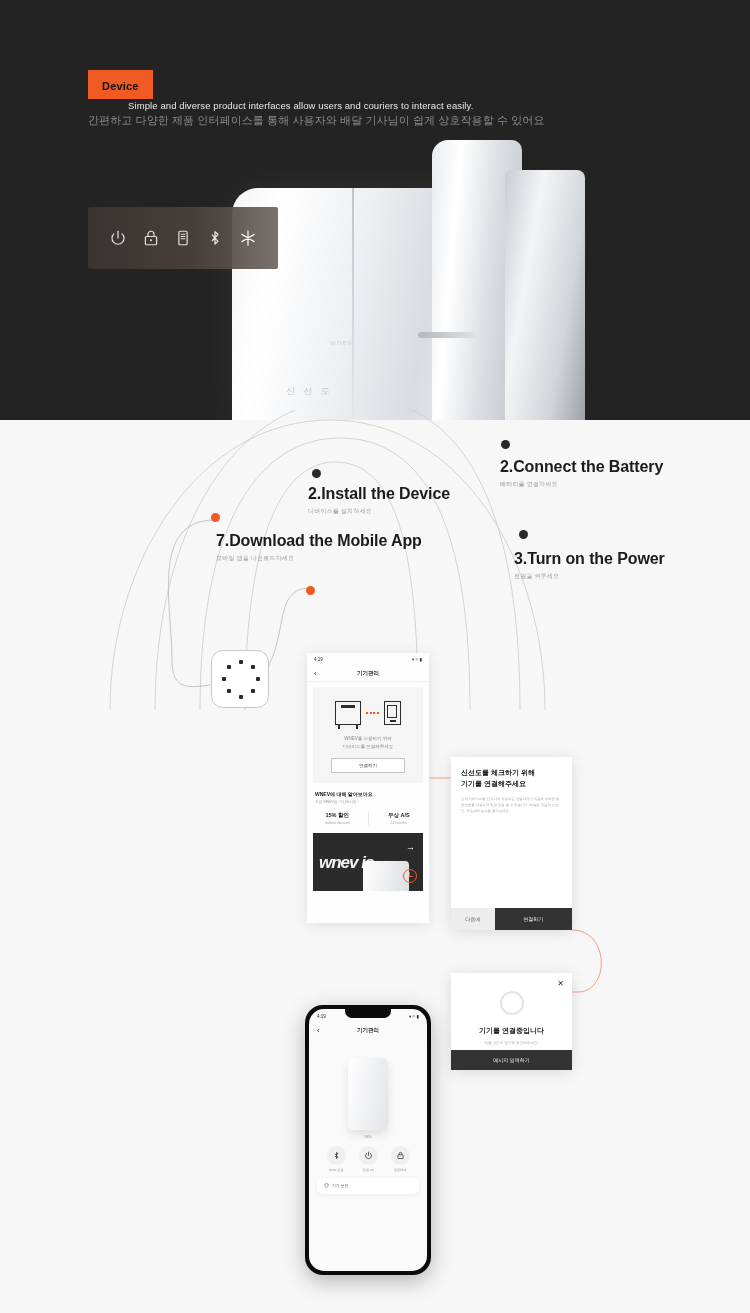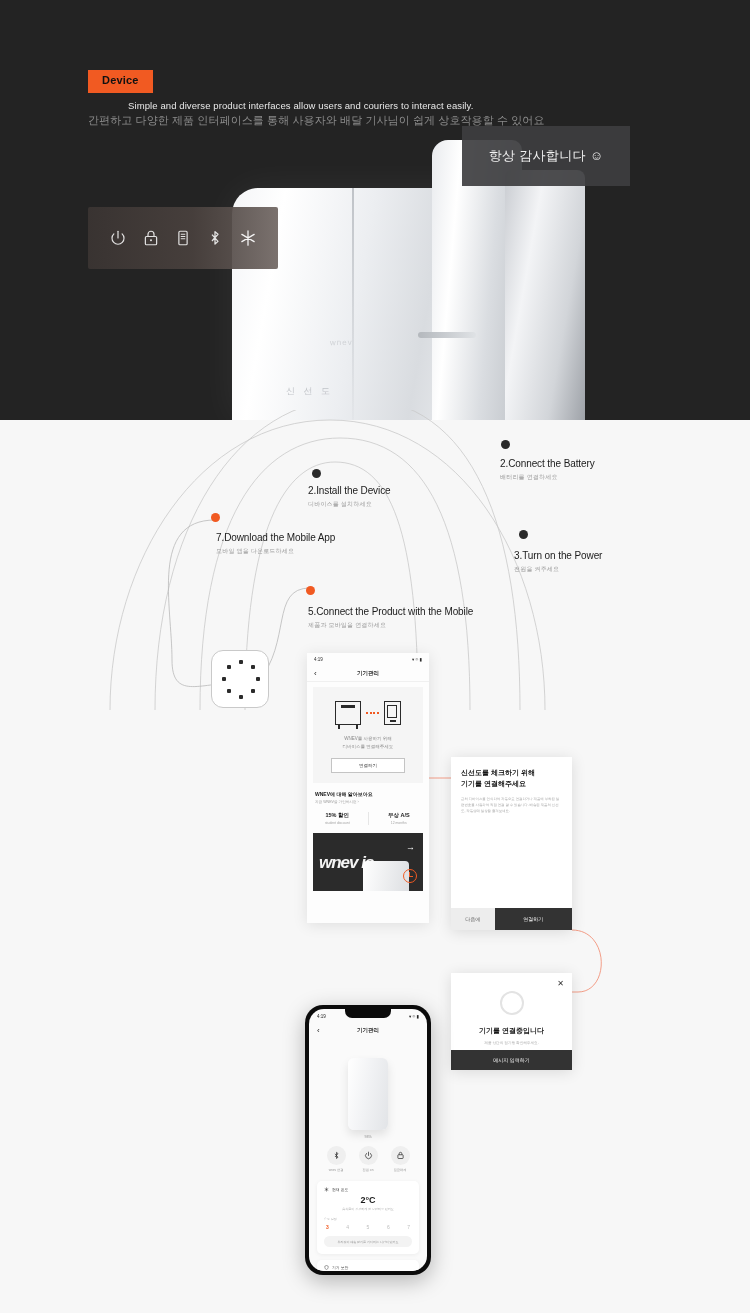--- a/index.html
+++ b/index.html
@@ -14,21 +14,21 @@
 
   
   .hero {
     position: absolute; left: 0; top: 0; width: 750px; height: 420px;
     background: #232323; overflow: hidden;
   }
   .badge {
     position: absolute; left: 88px; top: 70px;
     background: #f15a22; color: #111;
     font-size: 11px; font-weight: bold; letter-spacing: .2px;
-    padding: 4px 14px 7px 14px;
+    padding: 10px 14px 7px 14px;
   }
   .hero-en {
     position: absolute; left: 88px; top: 100px;
     color: #e8e8e8; font-size: 9.5px; letter-spacing: .1px; white-space: nowrap; margin-left: 40px;
   }
   .hero-kr {
     position: absolute; left: 88px; top: 113px;
     color: #8c8c8c; font-size: 11px; letter-spacing: .1px; white-space: nowrap;
   }
 
@@ -82,21 +82,21 @@
     position: absolute; left: 462px; top: 126px; width: 168px; height: 60px;
     background: rgba(62,62,64,.92);
     display:flex; align-items:center; justify-content:center;
     color:#f2f2f2; font-size: 13px; letter-spacing:.3px;
   }
 
   
   .flow { position: absolute; left:0; top: 410px; width: 750px; height: 300px; }
   .flow svg { position:absolute; left:0; top:0; }
   .step { position: absolute; }
-  .step .t { font-size: 10px; color: #1b1b1b; font-weight: 400; white-space: nowrap; letter-spacing:-.1px;}
+  .step .t { font-size: 16px; color: #1b1b1b; font-weight: 700; white-space: nowrap; letter-spacing:-.1px;}
   .step .s { font-size: 6px; color: #9b9b9b; margin-top: 4px; white-space: nowrap; letter-spacing:.2px;}
   .dot { position:absolute; width: 9px; height: 9px; border-radius: 50%; background: #2a2a2a; }
   .dot.orange { background: #f15a22; }
 
   
   .loader-node {
     position:absolute; left: 211px; top: 650px; width: 58px; height: 58px;
     border: 1px solid #c9c9c9; border-radius: 12px; background:#fff;
   }
   .loader-node .d { position:absolute; width:4px; height:4px; background:#2b2b2b; border-radius:1px;}
@@ -264,23 +264,20 @@
           <path d="M8 7.5l8 9-4 3.5V3.5l4 3.5-8 9"></path>
         </svg>
       </span>
       <span class="ic">
         <svg viewBox="0 0 24 24" fill="none" stroke="#ffffff" stroke-width="1.7" stroke-linecap="round">
           <path d="M12 2.5v19M3.8 7.2l16.4 9.6M20.2 7.2L3.8 16.8"></path>
         </svg>
       </span>
     </div>
 
-    <div class="bubble">
-      <span>항상 감사합니다 ☺</span>
-    </div>
   </div>
 
   <div class="flow">
     <svg width="750" height="300">
       <g fill="none" stroke="#c9c9c9" stroke-width="0.8">
         <path d="M110,300 C110,150 200,10 330,10 C460,10 545,150 545,300"></path>
         <path d="M155,300 C155,120 235,-12 355,-12 C475,-12 520,120 520,300"></path>
         <path d="M200,300 C200,110 260,28 340,28 C425,28 470,115 470,300"></path>
         <path d="M245,300 C245,120 285,52 335,52 C390,52 418,120 418,300"></path>
       </g>
@@ -304,24 +301,20 @@
       <div class="t">2.Connect the Battery</div>
       <div class="s">배터리를 연결하세요</div>
     </div>
     <div class="step" style="left:514px;top:140px;">
       <div class="t">3.Turn on the Power</div>
       <div class="s">전원을 켜주세요</div>
     </div>
     <div class="step" style="left:216px;top:122px;">
       <div class="t">7.Download the Mobile App</div>
       <div class="s">모바일 앱을 다운로드하세요</div>
-    </div>
-    <div class="step" style="left:308px;top:196px;">
-      <div class="t">5.Connect the Product with the Mobile</div>
-      <div class="s">제품과 모바일을 연결하세요</div>
     </div>
   </div>
 
   <div class="loader-node">
     <div class="d" style="left:27px;top:9px;"></div>
     <div class="d" style="left:39px;top:14px;"></div>
     <div class="d" style="left:44px;top:26px;"></div>
     <div class="d" style="left:39px;top:38px;"></div>
     <div class="d" style="left:27px;top:44px;"></div>
     <div class="d" style="left:15px;top:38px;"></div>
@@ -447,39 +440,20 @@
           <div class="cir">
             <svg viewBox="0 0 24 24" fill="none" stroke="#333" stroke-width="2">
               <rect x="5" y="10" width="14" height="10" rx="1.5"></rect>
                 <path d="M8.5 10V7a3.5 3.5 0 0 1 7 0v3"></path>
               </svg>
           </div>
           <div class="lb">잠금해제</div>
         </div>
       </div>
 
-      <div class="p2-card">
-        <div class="rowh">
-          <svg width="5" height="5" viewBox="0 0 24 24" stroke="#333" stroke-width="2.4" fill="none">
-            <path d="M12 2v20M3.5 7l17 10M20.5 7l-17 10"></path>
-            </svg>
-          <span>현재 온도</span>
-        </div>
-        <div class="temp">2°C</div>
-        <div class="tsub">음식물이 신선하게 잘 보관되고 있어요</div>
-        <div class="lab">온도 설정</div>
-        <div class="scale">
-          <span class="on">3</span>
-          <span>4</span>
-          <span>5</span>
-          <span>6</span>
-          <span>7</span>
-        </div>
-        <div class="pill">우리집이 배송 받기를 기다리는 시간이 있어요</div>
-      </div>
 
       <div class="p2-card2">
         <div class="rowh">
           <svg width="5" height="5" viewBox="0 0 24 24" stroke="#333" stroke-width="2.2" fill="none">
             <path d="M12 2.5l8 3v6c0 5-3.6 8.6-8 10-4.4-1.4-8-5-8-10v-6z"></path>
             </svg>
           <span>기기 보안</span>
         </div>
 
       </div>

